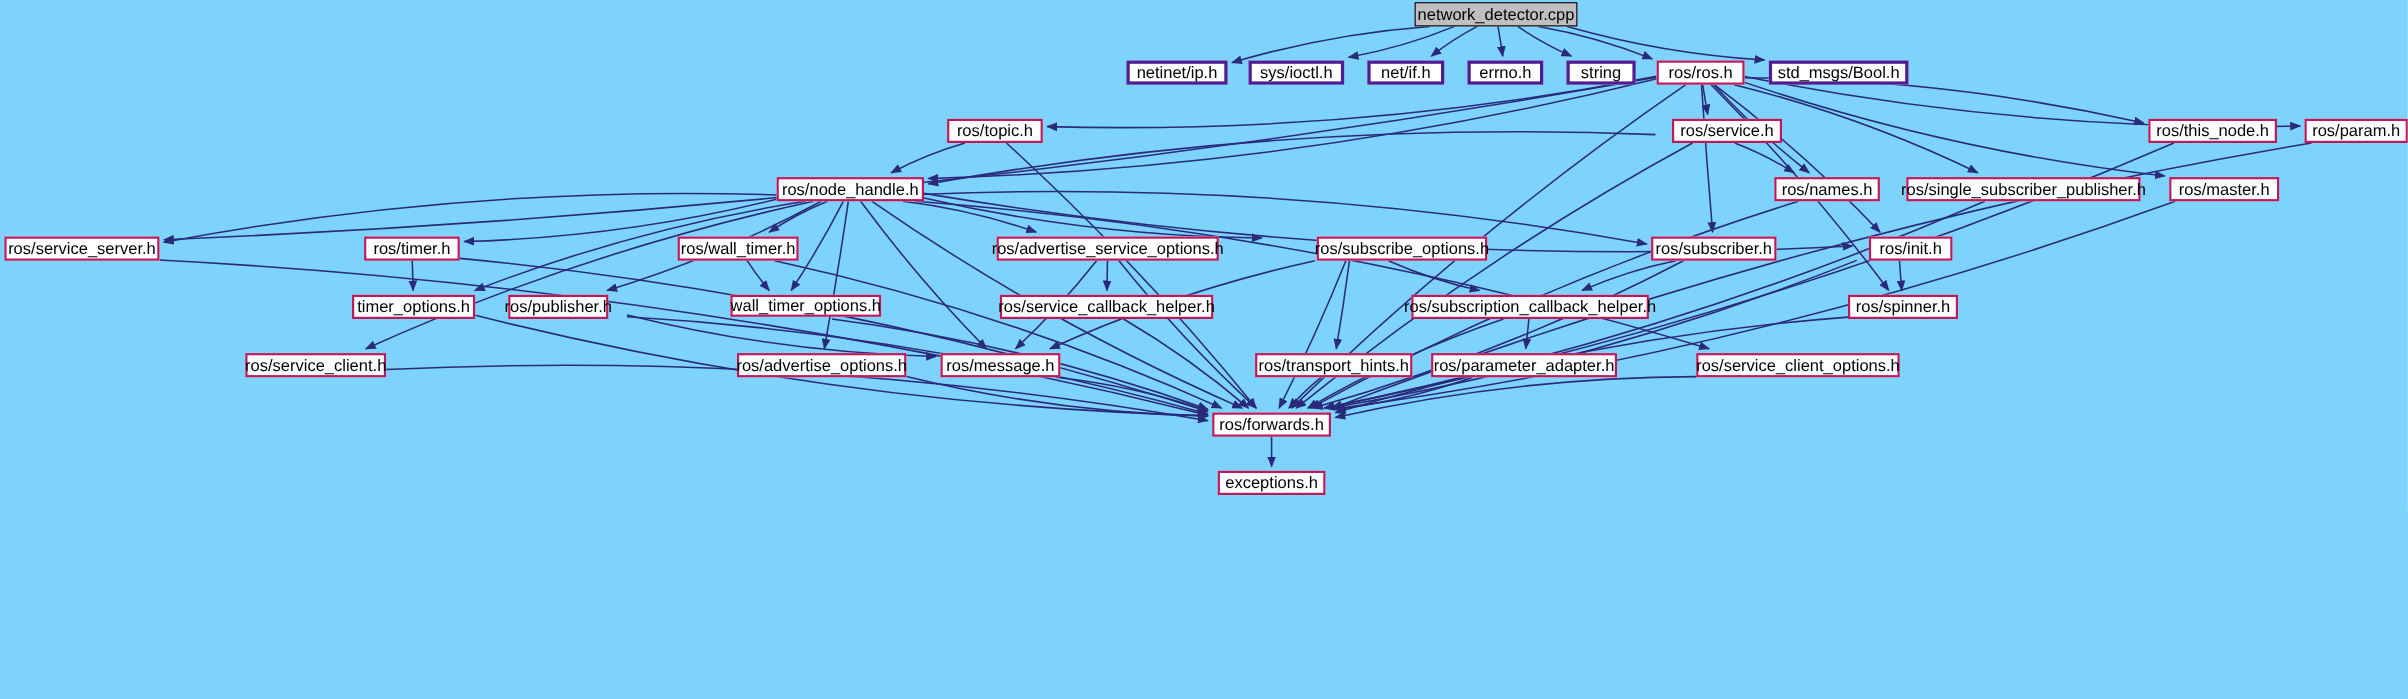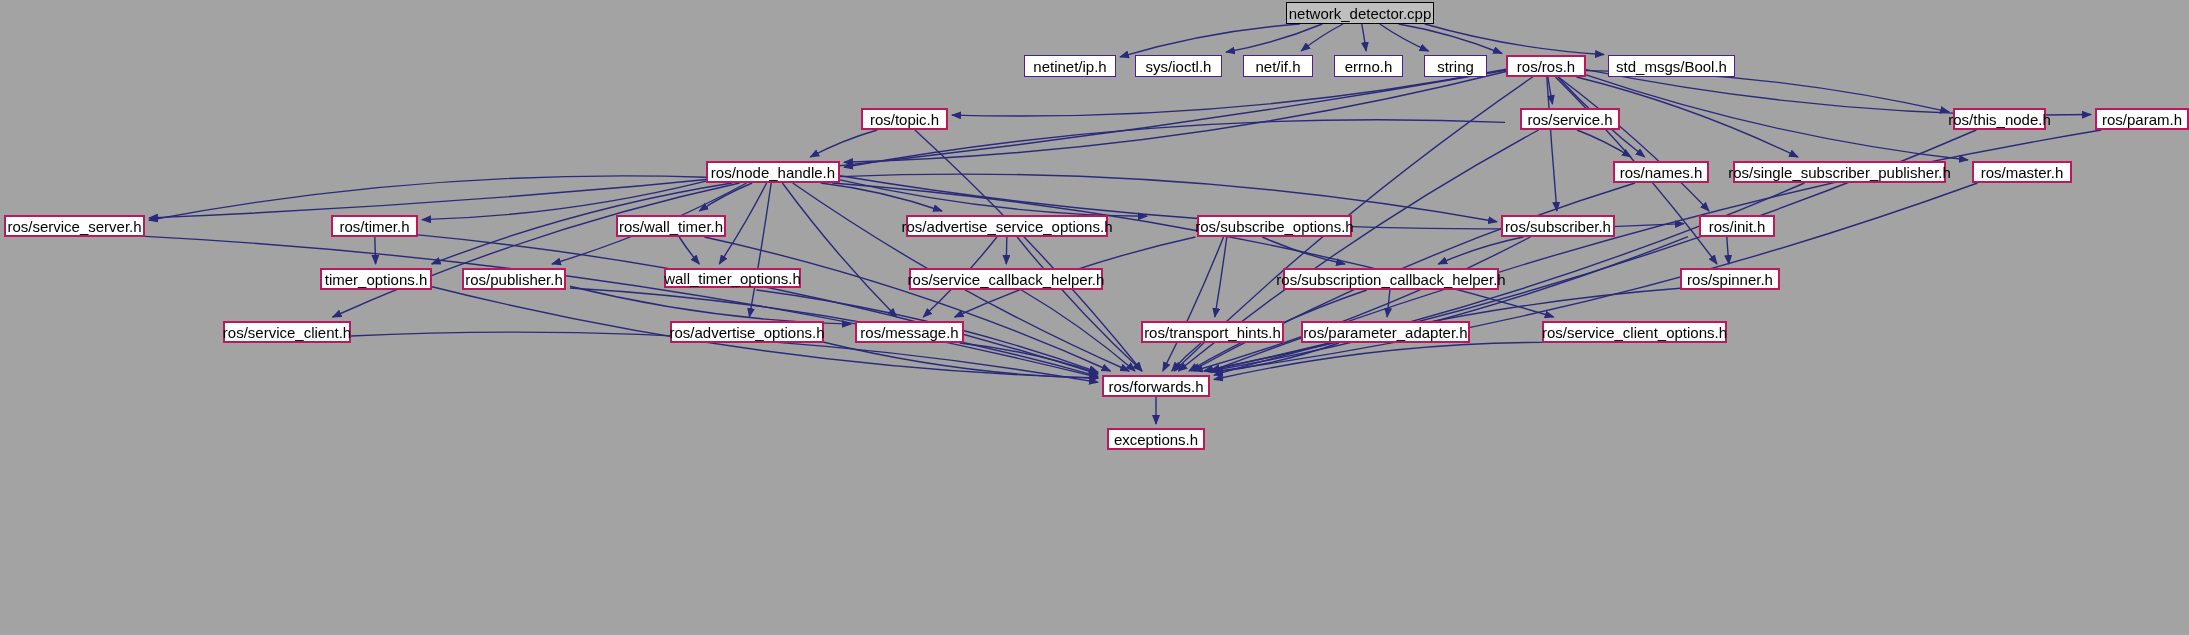--- a/index.html
+++ b/index.html
@@ -1,22 +1,22 @@
 <!DOCTYPE html>
 <html><head>
 <meta charset="utf-8">
 <style>
   html,body{margin:0;padding:0;background:#ffffff;}
   body{font-family:"Liberation Sans", sans-serif;}
-  #graph-root{position:relative;width:2189px;height:635px;overflow:hidden;background:#a3a3a3;}
+  #graph-root{position:relative;width:2189px;height:635px;overflow:hidden;background:#7dd3fc;}
   svg.edges{position:absolute;left:0;top:0;width:2189px;height:635px;}
   .node{position:absolute;box-sizing:border-box;display:flex;align-items:center;
         justify-content:center;background:#ffffff;white-space:nowrap;
         font-size:15px;color:#000000;line-height:1;}
-  .node.plain{border:1px solid #4c1d95;}
+  .node.plain{border:3px solid #4c1d95;}
   .node.solid{border:2px solid #be185d;}
   .node.root{border:1px solid #000000;background:#bfbfbf;}
   .node-label{pointer-events:none;}
 </style>
 </head>
 <body>
 
 <div id="graph-root">
   <svg class="edges" viewBox="0 0 2189 635" xmlns="http://www.w3.org/2000/svg">
     <defs>
@@ -127,21 +127,21 @@
       </div>
       <div class="node plain" style="left: 1608px; top: 55px; width: 127px; height: 22px;">
         <span class="node-label">std_msgs/Bool.h</span>
       </div>
       <div class="node solid" style="left: 861px; top: 108px; width: 87px; height: 22px;">
         <span class="node-label">ros/topic.h</span>
       </div>
       <div class="node solid" style="left: 1505px; top: 108px; width: 100px; height: 22px; margin-left: 15px;">
         <span class="node-label">ros/service.h</span>
       </div>
-      <div class="node solid" style="left: 1953px; top: 108px; width: 93px; height: 22px;">
+      <div class="node solid" style="left: 1953px; top: 108px; width: 117px; height: 22px;">
         <span class="node-label">ros/this_node.h</span>
       </div>
       <div class="node solid" style="left: 2095px; top: 108px; width: 94px; height: 22px;">
         <span class="node-label">ros/param.h</span>
       </div>
       <div class="node solid" style="left: 706px; top: 161px; width: 134px; height: 22px;">
         <span class="node-label">ros/node_handle.h</span>
       </div>
       <div class="node solid" style="left: 1613px; top: 161px; width: 96px; height: 22px;">
         <span class="node-label">ros/names.h</span>
@@ -169,21 +169,21 @@
       </div>
       <div class="node solid" style="left: 1501px; top: 215px; width: 114px; height: 22px;">
         <span class="node-label">ros/subscriber.h</span>
       </div>
       <div class="node solid" style="left: 1688px; top: 215px; width: 76px; height: 22px; margin-left: 11px;">
         <span class="node-label">ros/init.h</span>
       </div>
       <div class="node solid" style="left: 320px; top: 268px; width: 112px; height: 22px;">
         <span class="node-label">timer_options.h</span>
       </div>
-      <div class="node solid" style="left: 462px; top: 268px; width: 104px; height: 22px;">
+      <div class="node solid" style="left: 462px; top: 268px; width: 91px; height: 22px;">
         <span class="node-label">ros/publisher.h</span>
       </div>
       <div class="node solid" style="left: 664px; top: 268px; width: 137px; height: 20px;">
         <span class="node-label">wall_timer_options.h</span>
       </div>
       <div class="node solid" style="left: 909px; top: 268px; width: 194px; height: 22px;">
         <span class="node-label">ros/service_callback_helper.h</span>
       </div>
       <div class="node solid" style="left: 1283px; top: 268px; width: 216px; height: 22px;">
         <span class="node-label">ros/subscription_callback_helper.h</span>

